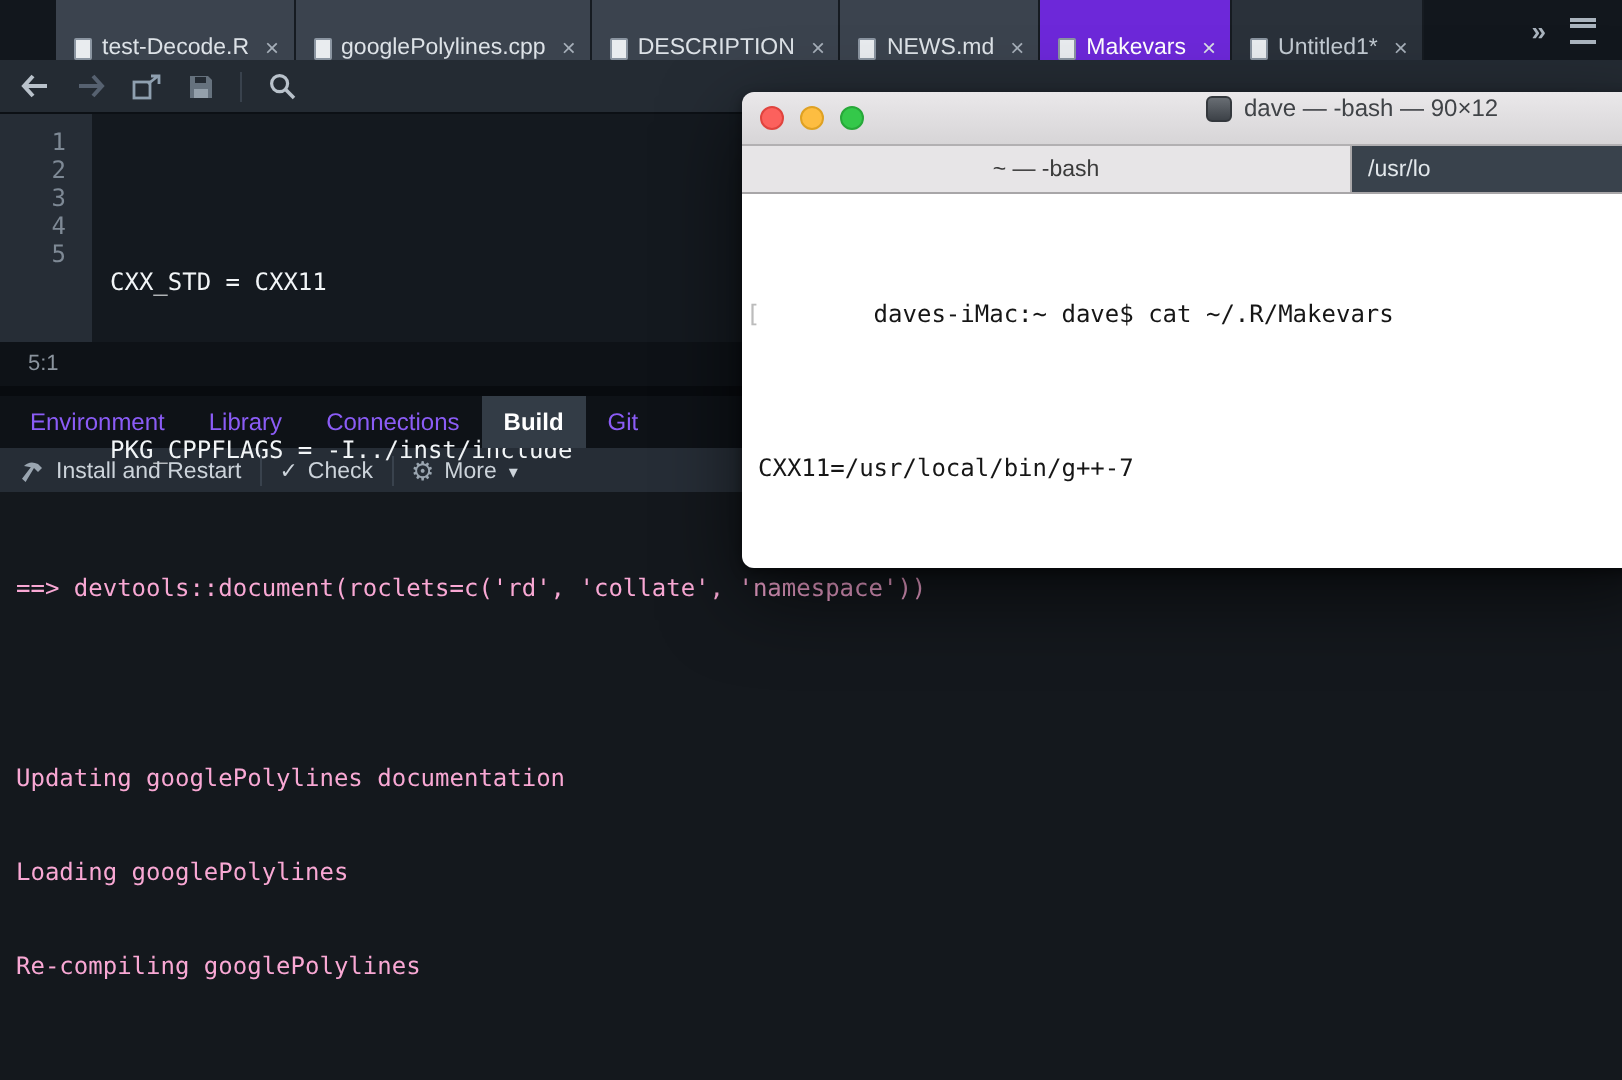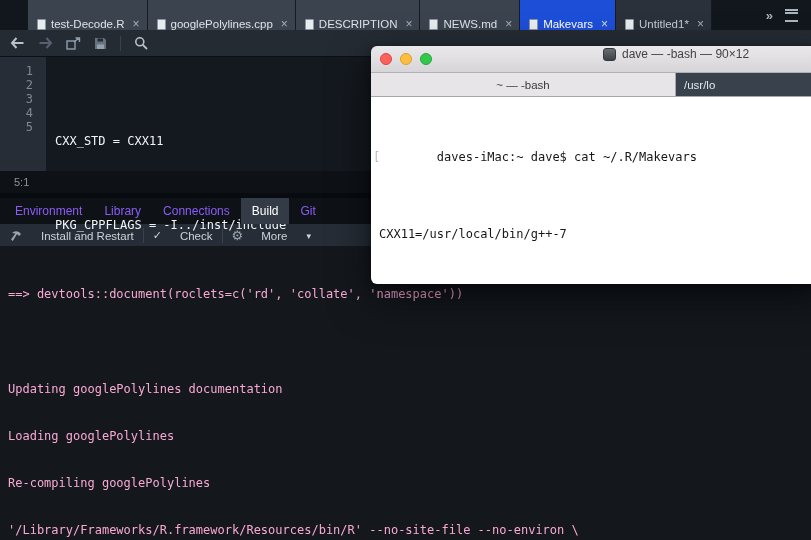--- a/index.html
+++ b/index.html
@@ -3,21 +3,21 @@
 <meta charset="utf-8">
 <style>
   html,body{margin:0;padding:0;background:#1a1a1a}
   .screen{position:relative;width:811px;height:540px;background:#14181d;overflow:hidden;
           font-family:"Liberation Sans",sans-serif;cursor:default}
 
   
   .etabbar{display:flex;align-items:stretch;height:30px;background:#12171d;padding-left:28px;box-sizing:border-box}
   .etab{display:flex;align-items:flex-end;gap:5px;padding:0 7px 0 9px;background:#3b434e;
         border-right:1px solid #161b21;font-size:11.5px;color:#dde2e7;white-space:nowrap}
-  .etab.active{background:#1d4ed8;color:#fff}
+  .etab.active{background:#6d28d9;color:#fff}
   .etab.dim{background:#2a313a;color:#c3cbd3}
   .ficon{width:9px;height:11px;background:#e9ecef;border:1px solid #8b95a1;border-radius:1px;box-sizing:border-box;flex:0 0 auto}
   .tclose{color:#a6afb9;font-size:12px;line-height:1;margin-left:3px}
   .etab.active .tclose{color:#d9dfe5}
   .etab-right{margin-left:auto;display:flex;align-items:center;gap:12px;padding:0 13px;color:#aab4be}
   .chev{font-size:13px;font-weight:bold}
   .menu-icon{width:13px;height:9px;border-top:2px solid #aab4be;border-bottom:2px solid #aab4be;position:relative}
   .menu-icon::after{content:"";position:absolute;left:0;right:0;top:1.5px;height:2px;background:#aab4be}
 
   
@@ -34,26 +34,26 @@
   .code{padding:7px 0 0 9px;color:#f2f5f7;white-space:pre;flex:1}
   .code div{height:14px}
   .caret{display:inline-block;width:1px;height:12px;background:#9aa3ad;vertical-align:text-top}
 
   .statusbar{height:22px;background:#0e1217;color:#8a939d;font-size:11px;display:flex;align-items:center;padding-left:14px}
   .splitter{height:5px;background:#080b0f}
 
   
   .ptabbar{height:26px;background:#0e1217;display:flex;align-items:stretch;padding-left:4px}
   .ptab{display:flex;align-items:center;padding:0 11px;font-size:12px;color:#8b5cf6}
-  .ptab.active{background:#333c46;color:#fff;font-weight:normal}
+  .ptab.active{background:#333c46;color:#fff;font-weight:bold}
 
   
   .btoolbar{height:23px;background:#262d36;border-bottom:1px solid #0a0e13;display:flex;align-items:center;
             padding:0 10px;gap:9px;color:#ccd3da;font-size:11.5px}
-  .bbtn{display:flex;align-items:center;gap:18px}
+  .bbtn{display:flex;align-items:center;gap:5px}
   .glyph-check{color:#cdd4db;font-size:11px}
   .glyph-gear{color:#9aa5b0;font-size:13px;line-height:1}
   .glyph-caret{color:#cdd4db;font-size:9px;margin-left:1px}
 
   
   .console{position:absolute;left:0;top:246px;right:0;bottom:0;background:#14181d;padding:10px 8px 0;
            font-family:"DejaVu Sans Mono",monospace;font-size:12px;line-height:15.7px;color:#f9a8d4;
            white-space:pre;overflow:hidden}
   .cline{height:15.7px}
 
@@ -217,21 +217,20 @@
       <span class="glyph-caret">▾</span>
     </span>
   </div>
 
   <div class="console">
     <div class="cline">==&gt; devtools::document(roclets=c('rd', 'collate', 'namespace'))</div>
     <div class="cline"></div>
     <div class="cline">Updating googlePolylines documentation</div>
     <div class="cline">Loading googlePolylines</div>
     <div class="cline">Re-compiling googlePolylines</div>
-    <div class="cline">'/Library/Frameworks/R.framework/Resources/bin/R' --no-site-file --no-environ \</div>
     
     
     
     
     
     
     
     
     
     

